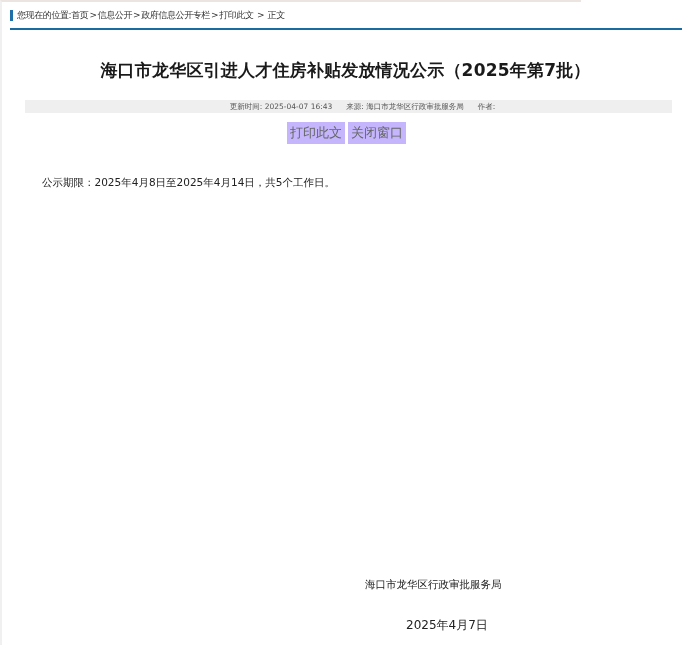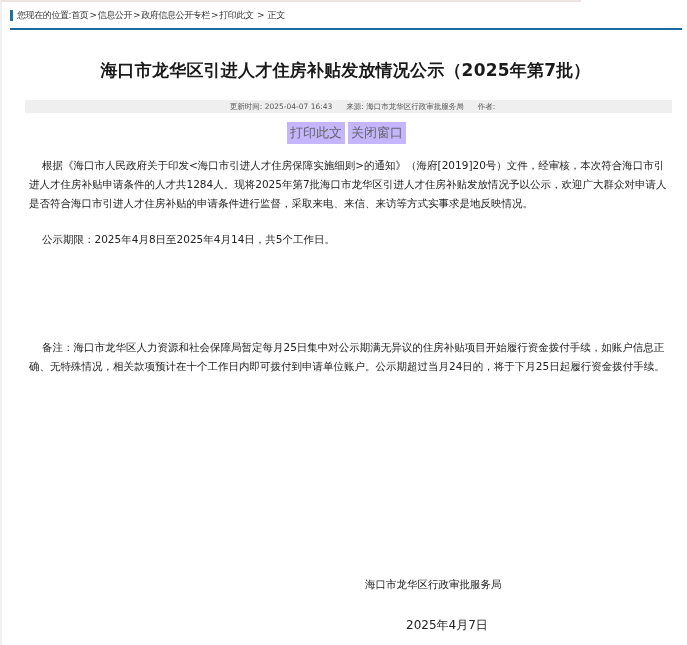--- a/index.html
+++ b/index.html
@@ -112,27 +112,25 @@
       <span></span>
     </span>
   </div>
 
   <div class="actions">
     <button class="btn">打印此文</button>
     <button class="btn">关闭窗口</button>
   </div>
 
   <div class="content">
-    <p class="indent">根据《海口市人民政府关于印发&lt;海口市引进人才住房保障实施细则&gt;的通知》（海府[2019]20号）文件，经审核，本次符合海口市引进人才住房补贴申请条件的人才共1284人。现将2025年第7批海口市龙华区引进人才住房补贴发放情况予以公示，欢迎广大群众对申请人是否符合海口市引进人才住房补贴的申请条件进行监督，采取来电、来信、来访等方式实事求是地反映情况。</p>
     <div class="gap1"></div>
     <p class="indent">公示期限：2025年4月8日至2025年4月14日，共5个工作日。</p>
     <div class="gap1"></div>
     <div class="gap2"></div>
     <div class="gap2"></div>
     <div class="gap2"></div>
     <div class="gap2"></div>
-    <p class="indent">备注：海口市龙华区人力资源和社会保障局暂定每月25日集中对公示期满无异议的住房补贴项目开始履行资金拨付手续，如账户信息正确、无特殊情况，相关款项预计在十个工作日内即可拨付到申请单位账户。公示期超过当月24日的，将于下月25日起履行资金拨付手续。</p>
   </div>
 
   <div class="sign">海口市龙华区行政审批服务局</div>
   <div class="sign-date">2025年4月7日</div>
 
 </div>
 
 </body></html>

